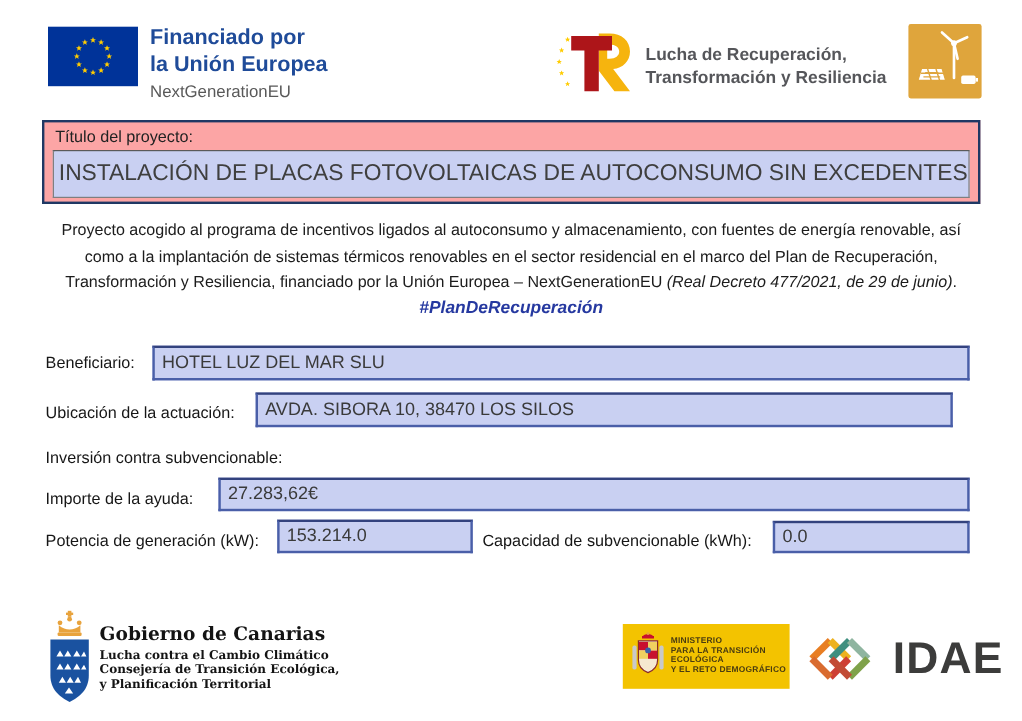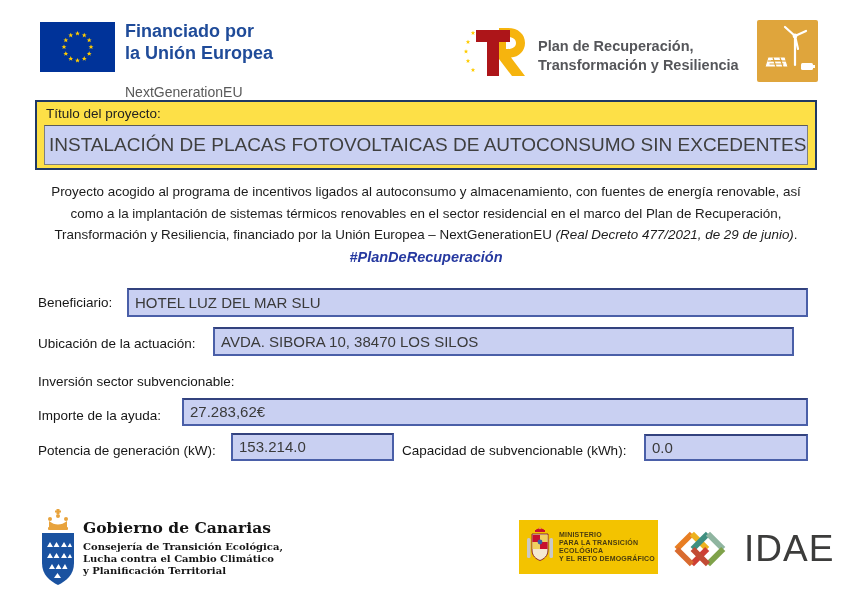--- a/index.html
+++ b/index.html
@@ -6,29 +6,29 @@
   html,body { background:#e8e8e8; }
   .page {
     position:relative; width:852px; height:601px; margin:0 auto;
     background:#ffffff; overflow:hidden;
     font-family:"Liberation Sans", sans-serif; color:#1f1f1f;
   }
   
   .eu-flag { position:absolute; left:40px; top:22px; width:75px; height:50px; }
   .eu-text { position:absolute; left:125px; top:21px; line-height:1.22; }
   .eu-text .l { font-size:18px; font-weight:bold; color:var(--eu-text-blue); }
-  .eu-text .sub { font-size:14px; color:var(--gray-text); margin-top:19px; }
+  .eu-text .sub { font-size:14px; color:var(--gray-text); margin-top:3px; }
   .tr-logo { position:absolute; left:462px; top:20px; width:72px; height:64px; }
   .prtr-text { position:absolute; left:538px; top:37px; line-height:1.3;
     font-size:14.5px; font-weight:bold; color:#55565a; }
   .energy-icon { position:absolute; left:757px; top:20px; width:61px; height:62px;
     background:var(--orange-icon); border-radius:2px; }
   
   .title-box { position:absolute; left:35px; top:100px; width:782px; height:70px;
-    border:2px solid var(--title-border); background:#fde047; }
+    border:2px solid var(--title-border); background:#fca5a5; }
   .title-label { position:absolute; left:9px; top:4px; font-size:13.5px; color:#222; }
   .title-value { position:absolute; left:7px; right:7px; top:23px; height:40px;
     background:var(--field-fill); border:1px solid #7f7f7f; border-top-color:#5a5a5a;
     font-size:19px; color:#3f3f3f; line-height:38px; padding-left:4px;
     white-space:nowrap; overflow:hidden; }
   
   .description { position:absolute; left:38px; width:776px; top:181px;
     font-size:13.4px; line-height:1.62; text-align:center; color:#1c1c1c; }
   .description .it { font-style:italic;margin-top:17px; }
   .hashtag { position:absolute; left:0; width:852px; top:249px; text-align:center;
@@ -45,21 +45,21 @@
     font-weight:bold; font-size:15.5px; color:#141414; }
   .can-dept { position:absolute; left:83px; top:541px; font-family:"DejaVu Serif", serif;
     font-weight:bold; font-size:10px; line-height:1.18; color:#141414; }
   .ministry-box { position:absolute; left:519px; top:520px; width:139px; height:54px;
     background:var(--ministry-yellow); display:flex; align-items:center; }
   .ministry-arms { width:30px; height:42px; margin-left:6px; flex:0 0 auto; }
   .ministry-text { font-size:7px; line-height:1.15; font-weight:bold; color:#4a3c10;
     margin-left:4px; letter-spacing:.2px; }
   .idae { position:absolute; left:670px; top:517px; display:flex; align-items:center; }
   .idae-mark { width:70px; height:64px; }
-  .idae-name { font-size:37px; font-weight:normal; color:#3c3c3b; letter-spacing:1px;
+  .idae-name { font-size:37px; font-weight:bold; color:#3c3c3b; letter-spacing:1px;
     margin-left:4px; }
 </style>
 </head>
 <body>
 
 <div class="page">
 
   <svg class="eu-flag" viewBox="0 0 75 50">
     <defs>
       <path id="eustar" d="M0,-2.6 L0.76,-0.8 2.47,-0.8 1.09,0.31 1.53,2.1 0,1 -1.53,2.1 -1.09,0.31 -2.47,-0.8 -0.76,-0.8 Z" style="fill:var(--star-yellow)"></path>
@@ -90,21 +90,21 @@
     <use href="#eustar" transform="translate(6,22) scale(0.9)" style="fill:var(--tr-red)"></use>
     <use href="#eustar" transform="translate(4,31.5) scale(0.9)"></use>
     <use href="#eustar" transform="translate(6,41) scale(0.9)" style="fill:var(--tr-red)"></use>
     <use href="#eustar" transform="translate(11,50) scale(0.9)"></use>
     <path d="M37 8 h9 c10 0 17 6 17 15 c0 8 -6 14 -14 14.5 L63 56 H50 L37 39 Z
              M44 17 v12 h2 c5 0 8 -2.5 8 -6 s-3 -6 -8 -6 Z" style="fill:var(--tr-yellow)"></path>
     <path d="M14 10 H48 V22 H37 V56 H25 V22 H14 Z" style="fill:var(--tr-red)"></path>
   </svg>
 
   <div class="prtr-text">
-    <div>Plan de Recuperación,</div>
+    <div>Lucha de Recuperación,</div>
     <div>Transformación y Resiliencia</div>
   </div>
 
   <div class="energy-icon">
     <svg viewBox="0 0 61 62" width="61" height="62">
       <g stroke="#ffffff" stroke-width="2.2" fill="none" stroke-linecap="round">
         <line x1="38" y1="16" x2="38" y2="45"></line>
         <line x1="38" y1="16" x2="28" y2="7"></line>
         <line x1="38" y1="16" x2="49" y2="11"></line>
         <line x1="38" y1="16" x2="41" y2="29"></line>
@@ -131,21 +131,21 @@
   <div class="description"><span>Proyecto acogido al programa de incentivos ligados al autoconsumo y almacenamiento, con fuentes de energía renovable, así como a la implantación de sistemas térmicos renovables en el sector residencial en el marco del Plan de Recuperación, Transformación y Resiliencia, financiado por la Unión Europea – NextGenerationEU </span><span class="it">(Real Decreto 477/2021, de 29 de junio)</span><span>.</span></div>
 
   <div class="hashtag">#PlanDeRecuperación</div>
 
   <div class="field-label" style="left:38px; top:295px;">Beneficiario:</div>
   <div class="field-box" style="left:127px; top:288px; width:681px; height:29px; line-height:25px;">HOTEL LUZ DEL MAR SLU</div>
 
   <div class="field-label" style="left:38px; top:336px;">Ubicación de la actuación:</div>
   <div class="field-box" style="left:213px; top:327px; width:581px; height:29px; line-height:25px;">AVDA. SIBORA 10, 38470 LOS SILOS</div>
 
-  <div class="field-label" style="left:38px; top:374px;">Inversión sector subvencionable:</div>
+  <div class="field-label" style="left:38px; top:374px;">Inversión contra subvencionable:</div>
 
   <div class="field-label" style="left:38px; top:408px;">Importe de la ayuda:</div>
   <div class="field-box" style="left:182px; top:398px; width:626px; height:28px; line-height:24px;">27.283,62€</div>
 
   <div class="field-label" style="left:38px; top:443px;">Potencia de generación (kW):</div>
   <div class="field-box" style="left:231px; top:433px; width:163px; height:28px; line-height:24px;">153.214.0</div>
 
   <div class="field-label" style="left:402px; top:443px;">Capacidad de subvencionable (kWh):</div>
   <div class="field-box" style="left:644px; top:434px; width:164px; height:27px; line-height:23px;">0.0</div>
 
@@ -165,22 +165,22 @@
       <path d="M23 40 l3 -5 3 5 z M29.5 40 l2.5 -4 2 4 z"></path>
       <path d="M9 51 l3 -5 3 5 z M15.5 51 l3 -5 3 5 z"></path>
       <path d="M23 51 l3 -5 3 5 z M29.5 51 l2.5 -4 2 4 z"></path>
       <path d="M11 62 l3 -5 3 5 z M17.5 62 l3 -5 3 5 z"></path>
       <path d="M24 62 l3 -5 2.5 5 z"></path>
       <path d="M16 71 l3.5 -5 3.5 5 z"></path>
     </g>
   </svg>
   <div class="can-name">Gobierno de Canarias</div>
   <div class="can-dept">
+    <div>Lucha contra el Cambio Climático</div>
     <div>Consejería de Transición Ecológica,</div>
-    <div>Lucha contra el Cambio Climático</div>
     <div>y Planificación Territorial</div>
   </div>
 
   <div class="ministry-box">
     <svg class="ministry-arms" viewBox="0 0 30 42">
       <rect x="2" y="12" width="3.5" height="20" rx="1.5" fill="#c9c9c9"></rect>
       <rect x="24.5" y="12" width="3.5" height="20" rx="1.5" fill="#c9c9c9"></rect>
       <path d="M10 6 h10 v-2 h-10 z M11 4 c0-2 8-2 8 0" fill="#c8102e"></path>
       <circle cx="15" cy="2" r="1.2" fill="#e8a33d"></circle>
       <path d="M7 8 h16 v16 c0 6 -4 9 -8 10.5 c-4 -1.5 -8 -4.5 -8 -10.5 z" fill="#f5e9d0" stroke="#8a2a2a" stroke-width="1"></path>

